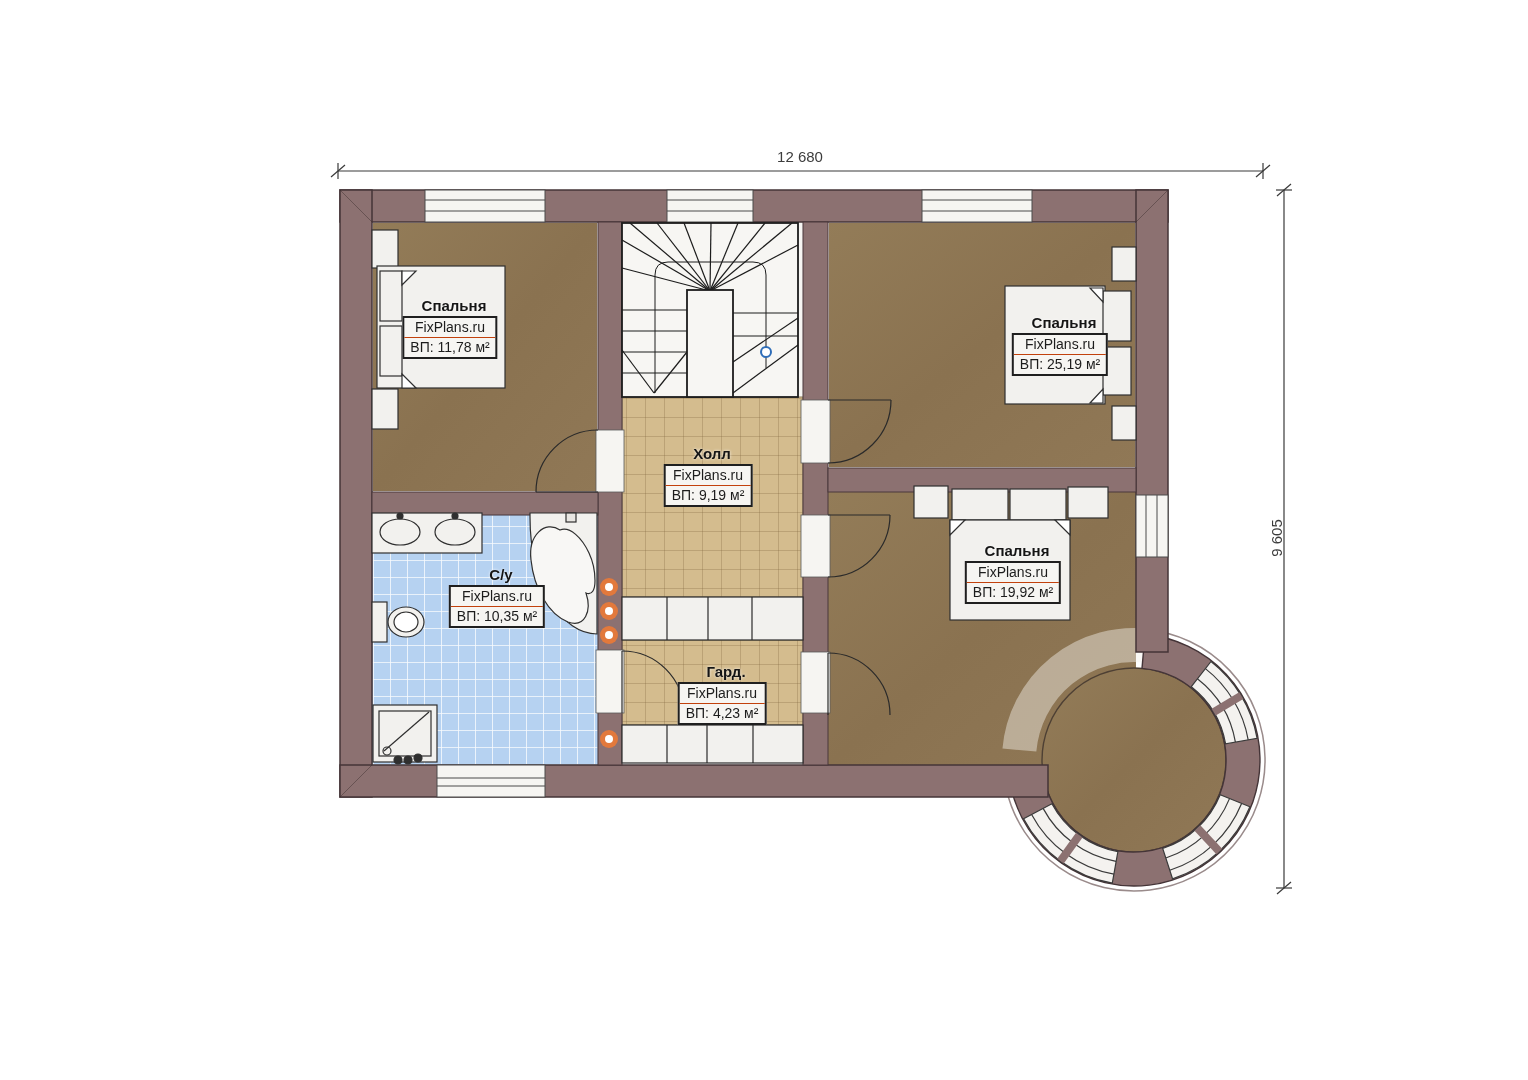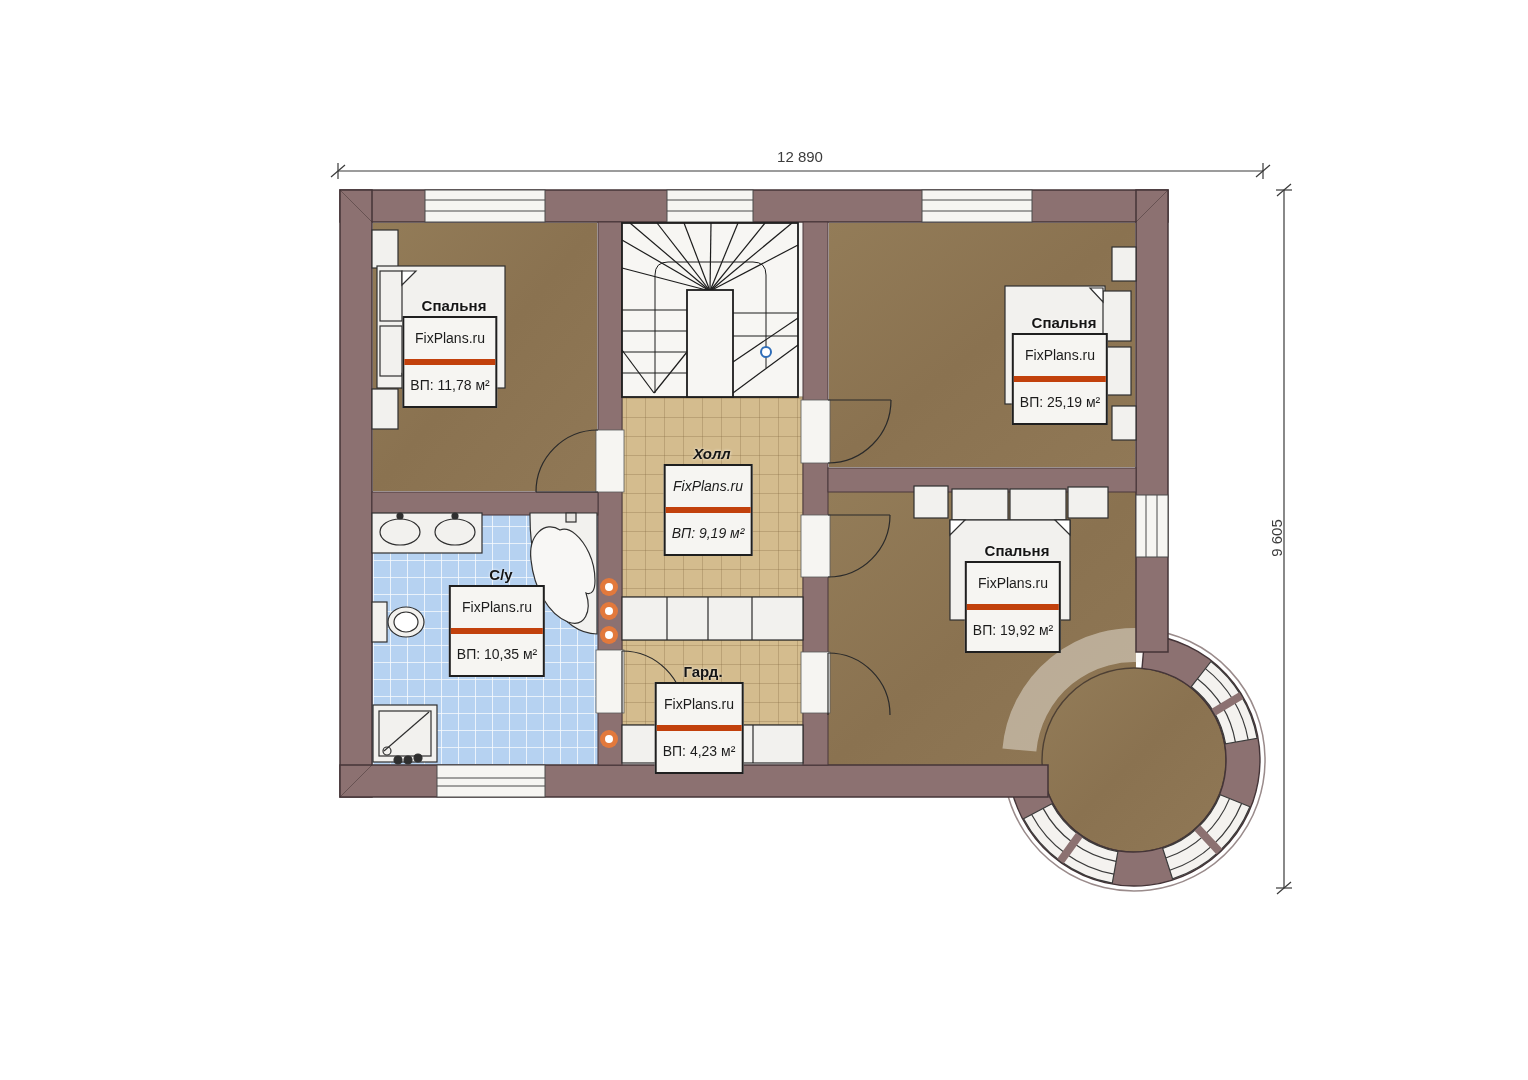--- a/index.html
+++ b/index.html
@@ -3,22 +3,22 @@
 <meta charset="utf-8">
 <style>
   html,body{margin:0;padding:0;background:#ffffff;}
   body{width:1528px;height:1080px;position:relative;overflow:hidden;
        font-family:"Liberation Sans",sans-serif;}
   #plan-svg{position:absolute;left:0;top:0;}
   .room-label{position:absolute;transform:translateX(-50%);text-align:center;z-index:5;}
   .rl-name{font-weight:bold;font-size:15px;color:#151515;line-height:17px;
            text-shadow:0 0 3px rgba(255,255,255,.9);margin-bottom:2px;white-space:nowrap;margin-left:8px;}
   .rl-box{display:inline-block;border:2px solid #1f1f1f;background:#f6f5f2;}
-  .rl-row{font-size:14px;color:#1c1c1c;padding:12px 6px;line-height:17px;white-space:nowrap;}
-  .rl-row + .rl-row{border-top:6px solid #c2410c;}
+  .rl-row{font-size:14px;color:#1c1c1c;padding:1px 6px;line-height:17px;white-space:nowrap;}
+  .rl-row + .rl-row{border-top:1px solid #c2410c;}
   .dim-label{position:absolute;font-size:15px;color:#3c3c3c;z-index:4;white-space:nowrap;}
   #dim-top-label{left:800px;top:148px;transform:translateX(-50%);}
   #dim-right-label{left:1276px;top:538px;transform:translate(-50%,-50%) rotate(-90deg);}
 </style>
 </head>
 <body>
 
 <svg id="plan-svg" width="1528" height="1080" viewBox="0 0 1528 1080">
   <defs>
     <pattern id="tileBeige" width="19" height="19" patternUnits="userSpaceOnUse">
@@ -290,21 +290,21 @@
 </div>
 
 <div class="room-label" style="left:1060px;top:314px;">
   <div class="rl-name">Спальня</div>
   <div class="rl-box">
     <div class="rl-row">FixPlans.ru</div>
     <div class="rl-row">ВП: 25,19 м²</div>
   </div>
 </div>
 
-<div class="room-label" style="left:708px;top:445px;font-style:italic;">
+<div class="room-label" style="left:708px;top:445px;">
   <div class="rl-name">Холл</div>
   <div class="rl-box">
     <div class="rl-row">FixPlans.ru</div>
     <div class="rl-row">ВП: 9,19 м²</div>
   </div>
 </div>
 
 <div class="room-label" style="left:497px;top:566px;">
   <div class="rl-name">С/у</div>
   <div class="rl-box">
@@ -314,22 +314,22 @@
 </div>
 
 <div class="room-label" style="left:1013px;top:542px;">
   <div class="rl-name">Спальня</div>
   <div class="rl-box">
     <div class="rl-row">FixPlans.ru</div>
     <div class="rl-row">ВП: 19,92 м²</div>
   </div>
 </div>
 
-<div class="room-label" style="left:699px;top:663px;">
+<div class="room-label" style="left:722px;top:663px;">
   <div class="rl-name">Гард.</div>
   <div class="rl-box">
     <div class="rl-row">FixPlans.ru</div>
     <div class="rl-row">ВП: 4,23 м²</div>
   </div>
 </div>
 
-<div id="dim-top-label" class="dim-label">12 890</div>
+<div id="dim-top-label" class="dim-label">12 680</div>
 <div id="dim-right-label" class="dim-label">9 605</div>
 
 </body></html>

